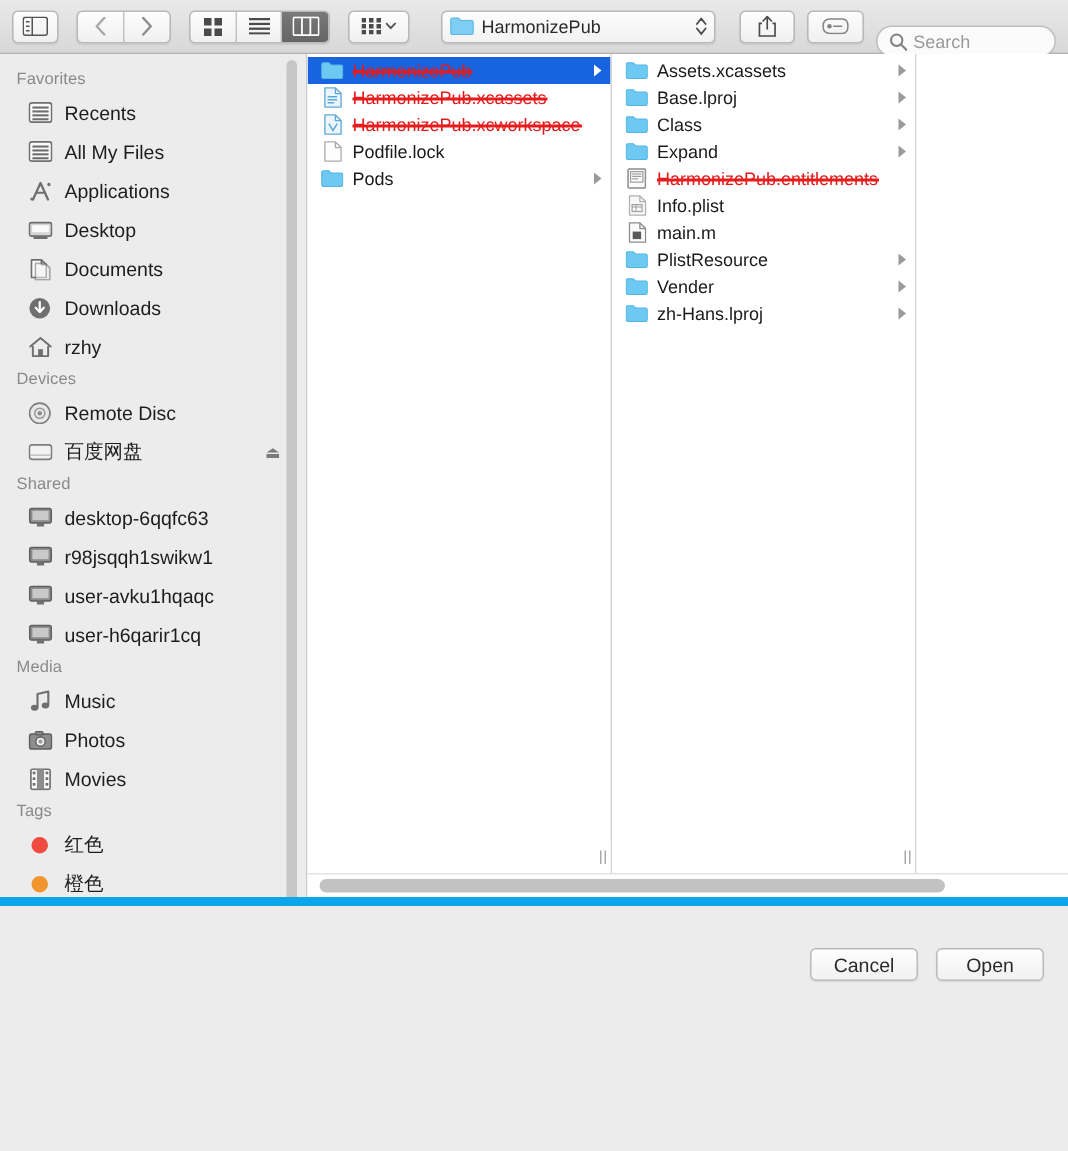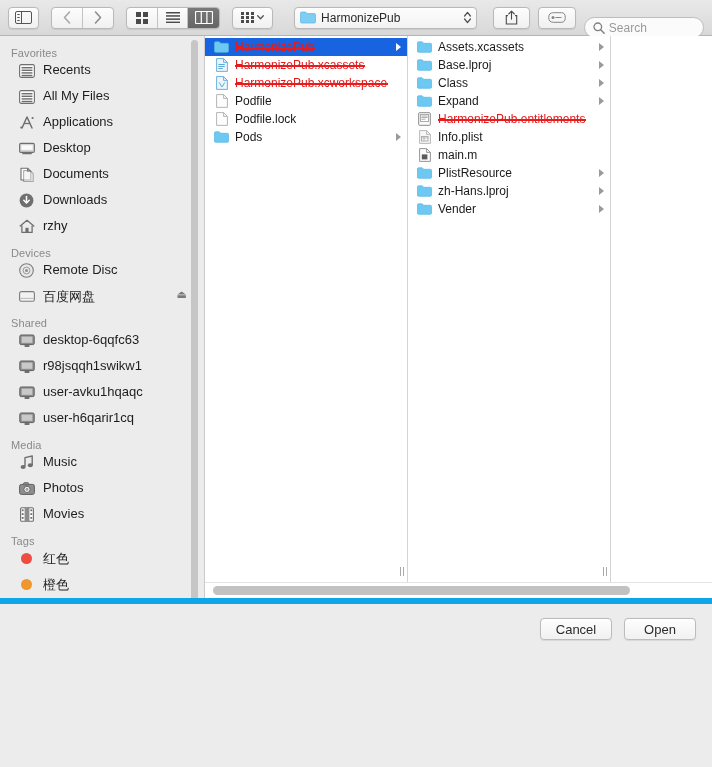--- a/index.html
+++ b/index.html
@@ -109,21 +109,21 @@
     padding-top: 8px;
   }
   .sb-head {
     font-size: 11px; color: #898989;
     padding: 3px 0 3px 11px;
     letter-spacing: .1px;
     font-weight: 400;
   }
   .sb-item {
     height: 26px;
-    display: flex; 
+    display: flex; align-items: center;
     padding-left: 18px;
     gap: 8px;
     cursor: default;
     position: relative;
   }
   .sb-item .lbl {
     font-size: 13px; color: #1d1d1d;
     white-space: nowrap;
   }
   .sb-ico { width: 17px; height: 17px; flex: 0 0 17px; display:flex; align-items:center; justify-content:center; }
@@ -228,21 +228,21 @@
     height: 9px; width: 417px;
     margin-left: 5px;
     background: #c2c2c2;
     border-radius: 5px;
   }
 
   
   .footer {
     height: 50px; min-height: 50px;
     background: #ececec;
-    display: flex; align-items: center; justify-content: flex-end;
+    display: flex; align-items: flex-end; justify-content: flex-end;
     padding-right: 16px;
     gap: 12px;
   }
   .pbtn {
     min-width: 72px; height: 22px;
     padding: 0 14px;
     background: linear-gradient(to bottom, #fefefe 0%, #f1f1f1 100%);
     border: 1px solid #bcbcbc;
     border-radius: 4px;
     font-size: 13px; color: #2a2a2a;
@@ -639,29 +639,20 @@
                 </span>
                 <span class="name"><span class="redacted">HarmonizePub.xcworkspace</span></span>
               </div>
               <div class="row">
                 <span class="fico">
                   <svg width="12" height="14" viewBox="0 0 12 14">
                     <path d="M0.6 0.6 H7.6 L11.4 4.4 V13.4 H0.6 Z" fill="#fdfdfd" stroke="#adadad" stroke-width="0.9" stroke-linejoin="round"></path>
                     <path d="M7.6 0.6 V4.4 H11.4" fill="none" stroke="#adadad" stroke-width="0.9" stroke-linejoin="round"></path>
                   </svg>
                 </span>
-                <span class="name">Podfile</span>
-              </div>
-              <div class="row">
-                <span class="fico">
-                  <svg width="12" height="14" viewBox="0 0 12 14">
-                    <path d="M0.6 0.6 H7.6 L11.4 4.4 V13.4 H0.6 Z" fill="#fdfdfd" stroke="#adadad" stroke-width="0.9" stroke-linejoin="round"></path>
-                    <path d="M7.6 0.6 V4.4 H11.4" fill="none" stroke="#adadad" stroke-width="0.9" stroke-linejoin="round"></path>
-                  </svg>
-                </span>
                 <span class="name">Podfile.lock</span>
               </div>
               <div class="row">
                 <span class="fico">
                   <svg width="15" height="12" viewBox="0 0 15 12">
                     <path d="M0.5 1.9 Q0.5 0.8 1.6 0.8 H5.2 L6.7 2.3 H13.4 Q14.5 2.3 14.5 3.4 V10.2 Q14.5 11.3 13.4 11.3 H1.6 Q0.5 11.3 0.5 10.2 Z" fill="#6ec9f2" stroke="#53b6e2" stroke-width="0.7"></path>
                   </svg>
                 </span>
                 <span class="name">Pods</span>
                 <span class="arrow"></span>
@@ -752,30 +743,30 @@
                 </span>
                 <span class="name">PlistResource</span>
                 <span class="arrow"></span>
               </div>
               <div class="row">
                 <span class="fico">
                   <svg width="15" height="12" viewBox="0 0 15 12">
                     <path d="M0.5 1.9 Q0.5 0.8 1.6 0.8 H5.2 L6.7 2.3 H13.4 Q14.5 2.3 14.5 3.4 V10.2 Q14.5 11.3 13.4 11.3 H1.6 Q0.5 11.3 0.5 10.2 Z" fill="#6ec9f2" stroke="#53b6e2" stroke-width="0.7"></path>
                   </svg>
                 </span>
+                <span class="name">Vender</span>
+                <span class="arrow"></span>
+              </div>
+              <div class="row">
+                <span class="fico">
+                  <svg width="15" height="12" viewBox="0 0 15 12">
+                    <path d="M0.5 1.9 Q0.5 0.8 1.6 0.8 H5.2 L6.7 2.3 H13.4 Q14.5 2.3 14.5 3.4 V10.2 Q14.5 11.3 13.4 11.3 H1.6 Q0.5 11.3 0.5 10.2 Z" fill="#6ec9f2" stroke="#53b6e2" stroke-width="0.7"></path>
+                  </svg>
+                </span>
                 <span class="name">zh-Hans.lproj</span>
-                <span class="arrow"></span>
-              </div>
-              <div class="row">
-                <span class="fico">
-                  <svg width="15" height="12" viewBox="0 0 15 12">
-                    <path d="M0.5 1.9 Q0.5 0.8 1.6 0.8 H5.2 L6.7 2.3 H13.4 Q14.5 2.3 14.5 3.4 V10.2 Q14.5 11.3 13.4 11.3 H1.6 Q0.5 11.3 0.5 10.2 Z" fill="#6ec9f2" stroke="#53b6e2" stroke-width="0.7"></path>
-                  </svg>
-                </span>
-                <span class="name">Vender</span>
                 <span class="arrow"></span>
               </div>
             </div>
           <div class="rsz" style="right:-1px;">
             <i></i>
               <i></i>
           </div>
         </div>
         <div class="col c3">
           <div id="col-3"></div>

